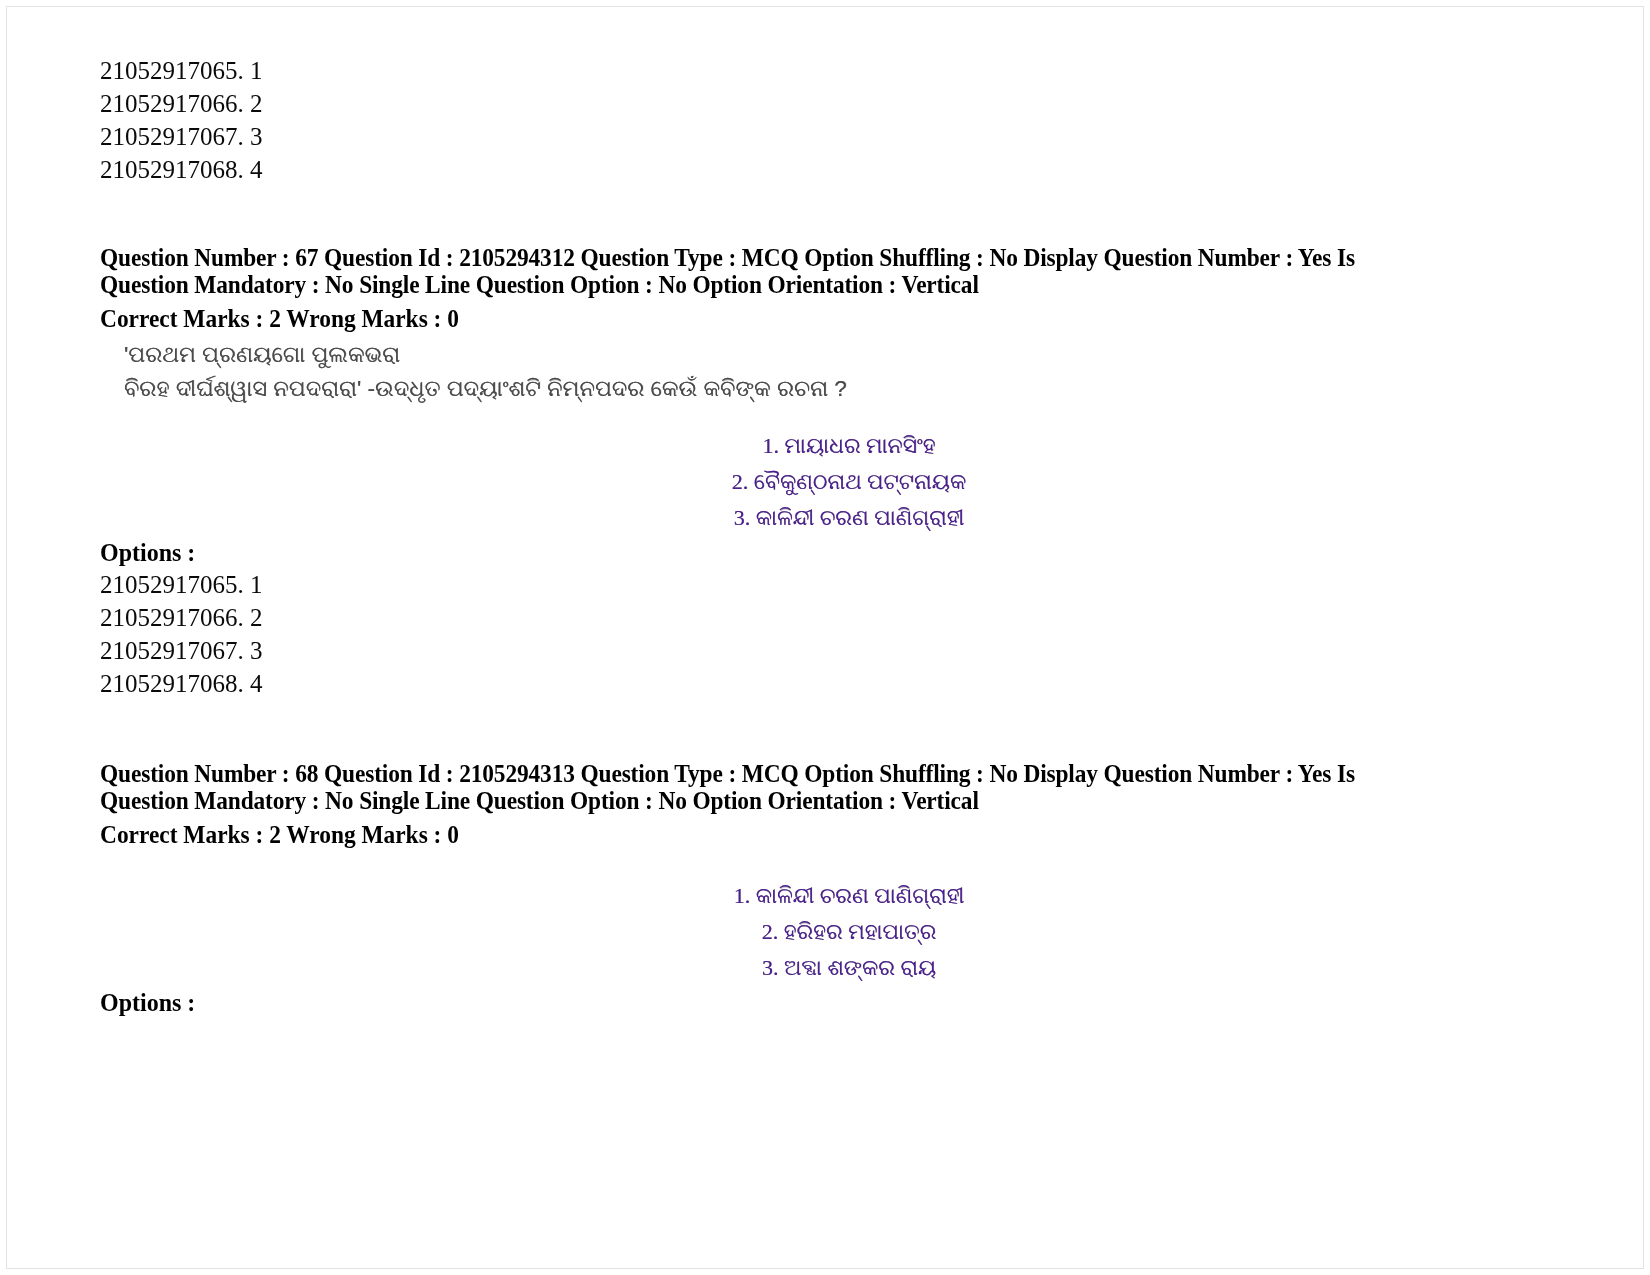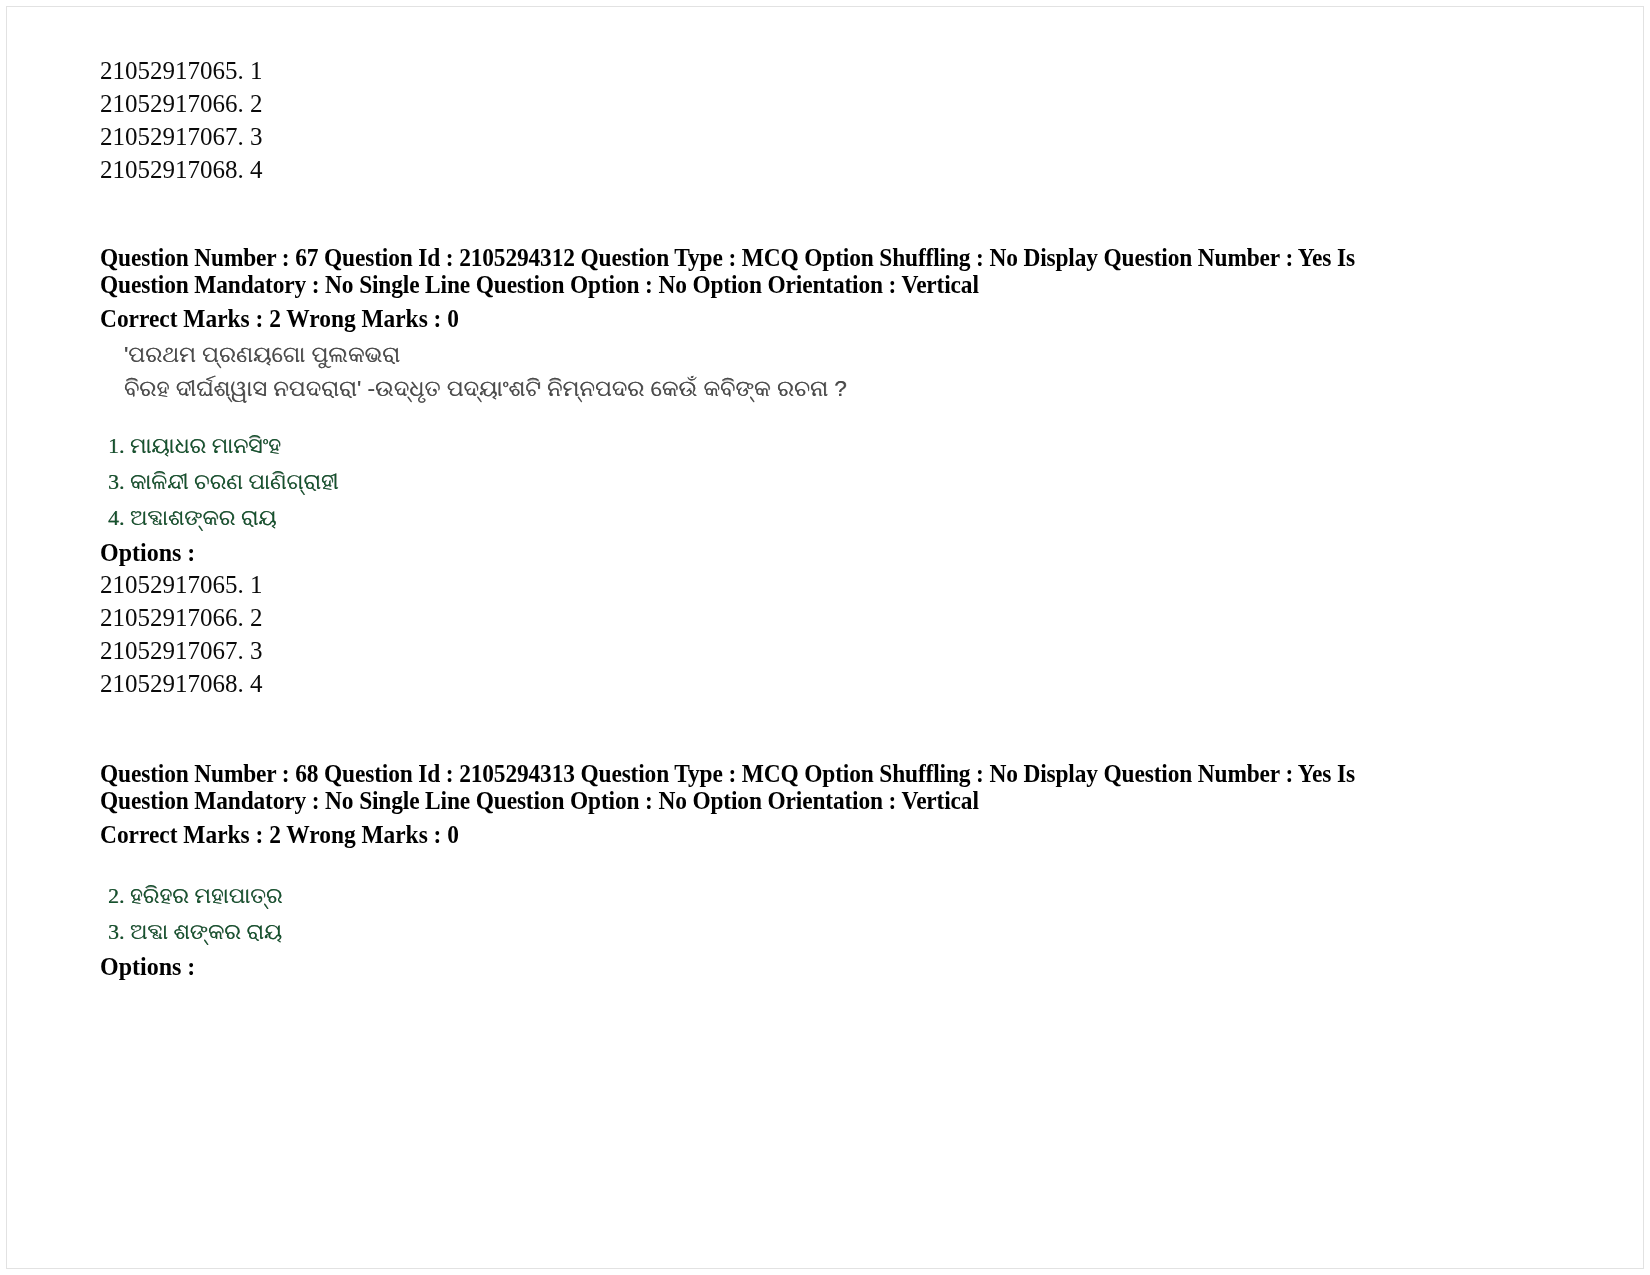--- a/index.html
+++ b/index.html
@@ -94,23 +94,24 @@
     line-height: 34px;
     color: #4a4a4a;
     margin-left: 24px;
   }
   .odia-opts {
     margin-left: 8px;
   }
   .odia-opt {
     font-size: 22px;
     line-height: 36px;
-    color: #14532d;
+    color: #4c1d95;
     text-shadow: 0 0 0.6px #8d8d8d, 0.4px 0.3px 0.5px #b5b5b5;
     white-space: pre;
+    text-align: center;
   }
 </style>
 </head>
 <body>
 
 <div class="page">
   <div class="page-frame"></div>
 
   <div class="content">
 
@@ -133,22 +134,22 @@
 
       <div style="height:6px"></div>
 
       <div class="odia odia-q">'ପରଥମ ପ୍ରଣୟଗୋ ପୁଲକଭରା</div>
       <div class="odia odia-q">ବିରହ ଦୀର୍ଘଶ୍ୱାସ ନପଦରାରା' -ଉଦ୍ଧୃତ ପଦ୍ୟାଂଶଟି ନିମ୍ନପଦର କେଉଁ କବିଙ୍କ ରଚନା ?</div>
 
       <div style="height:22px"></div>
 
       <div class="odia-opts">
         <div class="odia-opt"><span>1.</span> <span>ମାୟାଧର ମାନସିଂହ</span></div>
+        <div class="odia-opt"><span>2.</span> <span>ବୈକୁଣ୍ଠନାଥ ପଟ୍ଟନାୟକ</span></div>
         <div class="odia-opt"><span>3.</span> <span>କାଳିନ୍ଦୀ ଚରଣ ପାଣିଗ୍ରାହୀ</span></div>
-        <div class="odia-opt"><span>4.</span> <span>ଅବ୍ଦାଶଙ୍କର ରାୟ</span></div>
       </div>
 
       <div style="height:2px"></div>
 
       <div class="opt-label">Options :</div>
 
       <div>
         <div class="optid"><span>21052917065.</span> <span>1</span></div>
         <div class="optid"><span>21052917066.</span> <span>2</span></div>
         <div class="optid"><span>21052917067.</span> <span>3</span></div>
@@ -163,20 +164,21 @@
       <div class="qhead">Question Mandatory : No Single Line Question Option : No Option Orientation : Vertical</div>
       <div style="height:7px"></div>
       <div class="marks">Correct Marks : 2 Wrong Marks : 0</div>
 
       <div style="height:6px"></div>
 
 
       <div style="height:24px"></div>
 
       <div class="odia-opts">
+        <div class="odia-opt"><span>1.</span> <span>କାଳିନ୍ଦୀ ଚରଣ ପାଣିଗ୍ରାହୀ</span></div>
         <div class="odia-opt"><span>2.</span> <span>ହରିହର ମହାପାତ୍ର</span></div>
         <div class="odia-opt"><span>3.</span> <span>ଅବ୍ଦା ଶଙ୍କର ରାୟ</span></div>
       </div>
 
       <div style="height:2px"></div>
 
       <div class="opt-label">Options :</div>
 
     </div>
 

